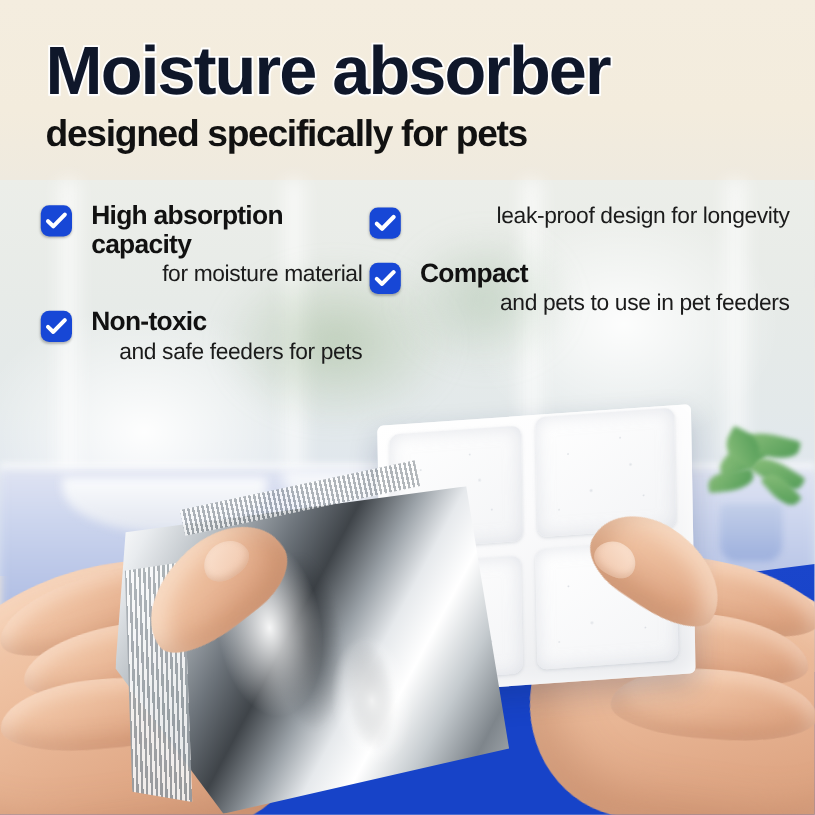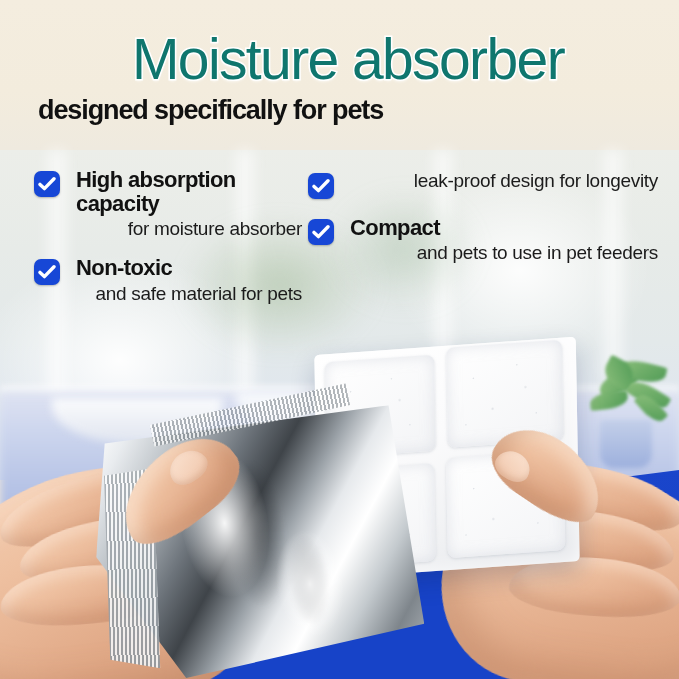--- a/index.html
+++ b/index.html
@@ -235,30 +235,29 @@
       radial-gradient(circle 3px at 38% 66%, rgba(196,202,210,.5), transparent 60%),
       radial-gradient(circle 2px at 80% 74%, rgba(196,202,210,.55), transparent 60%),
       radial-gradient(circle 2px at 12% 82%, rgba(196,202,210,.5), transparent 60%),
       radial-gradient(circle 3px at 70% 44%, rgba(196,202,210,.45), transparent 60%);
     border-radius:6px;
   }
 
   
   .title {
     position:absolute; left:38px; top:30px; width:620px;
-    font-size:57px; font-weight:normal; letter-spacing:-1.6px;
-    color:#0f766e; line-height:1.02;
+    font-size:57px; font-weight:bold; letter-spacing:-1.6px;
+    color:#0f172a; line-height:1.02;
     -webkit-text-stroke:3px #ffffff;
     paint-order:stroke fill;
     text-shadow:0 2px 3px rgba(255,255,255,.8);
-    text-align:center;
   }
   .subtitle {
     position:absolute; left:38px; top:96px; width:620px;
-    font-size:27px; font-weight:bold; letter-spacing:-1.1px;
+    font-size:31px; font-weight:bold; letter-spacing:-1.1px;
     color:#111111; line-height:1.05;
   }
 
   .features { position:absolute; left:0; top:168px; width:566px; height:200px; }
   .col-left  { position:absolute; left:34px;  top:0;  width:268px; }
   .col-right { position:absolute; left:308px; top:0;  width:350px; }
 
   .feature { position:relative; padding-left:42px; margin-bottom:14px; }
   .check {
     position:absolute; left:0; top:3px; width:26px; height:26px;
@@ -354,31 +353,31 @@
 
     <div class="col-left">
 
       <div class="feature">
         <span class="check">
           <svg width="18" height="16" viewBox="0 0 18 16" aria-hidden="true">
             <path d="M2 8.4 L6.4 12.6 L16 2.8" fill="none" stroke="#ffffff" stroke-width="3.4" stroke-linecap="round" stroke-linejoin="round"></path>
           </svg>
         </span>
         <div class="f-head">High absorption capacity</div>
-        <div class="f-sub">for moisture absorber</div>
+        <div class="f-sub">for moisture material</div>
       </div>
 
       <div class="feature">
         <span class="check">
           <svg width="18" height="16" viewBox="0 0 18 16" aria-hidden="true">
             <path d="M2 8.4 L6.4 12.6 L16 2.8" fill="none" stroke="#ffffff" stroke-width="3.4" stroke-linecap="round" stroke-linejoin="round"></path>
           </svg>
         </span>
         <div class="f-head">Non-toxic</div>
-        <div class="f-sub">and safe material for pets</div>
+        <div class="f-sub">and safe feeders for pets</div>
       </div>
 
     </div>
 
     <div class="col-right">
 
       <div class="feature">
         <span class="check">
           <svg width="18" height="16" viewBox="0 0 18 16" aria-hidden="true">
             <path d="M2 8.4 L6.4 12.6 L16 2.8" fill="none" stroke="#ffffff" stroke-width="3.4" stroke-linecap="round" stroke-linejoin="round"></path>

